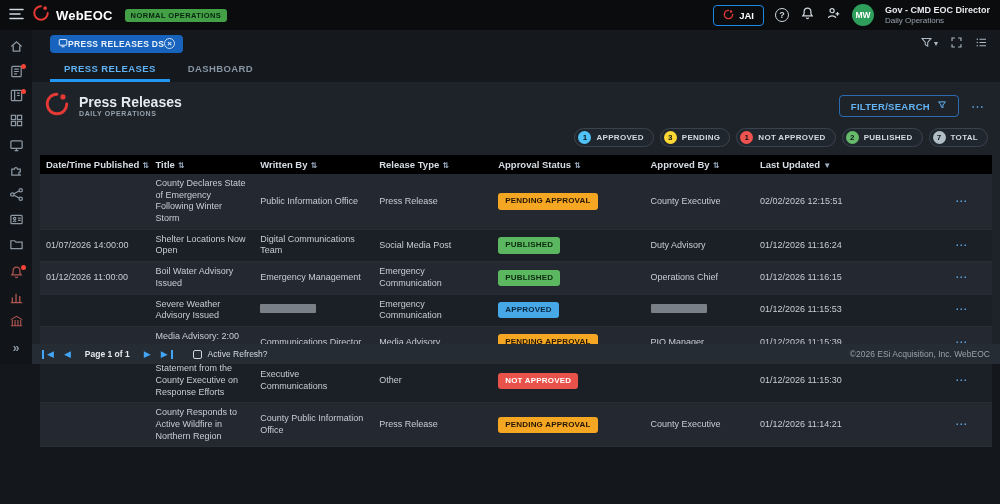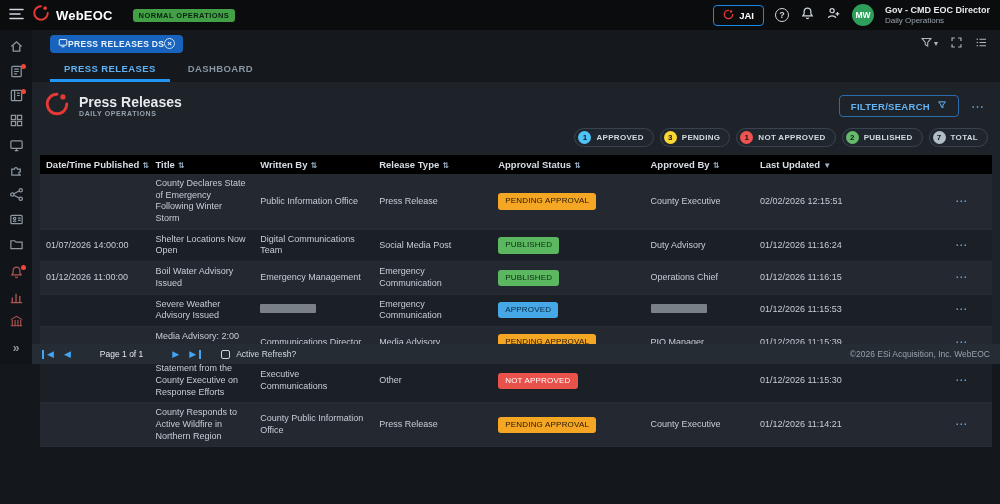--- a/index.html
+++ b/index.html
@@ -5,21 +5,21 @@
   * { box-sizing: border-box; margin: 0; padding: 0; }
   html, body { width: 1000px; height: 504px; overflow: hidden; }
   body { font-family: "Liberation Sans", "DejaVu Sans", sans-serif; background: #14171b; color: #c9d1d9; }
   .app { width: 1000px; height: 364px; display: flex; flex-direction: column; }
 
   
   .topbar { flex: 0 0 30px; background: #0a0c0e; display: flex; align-items: center; padding-right: 10px; }
   .menu-btn { width: 32px; display: flex; justify-content: center; background: none; border: none; cursor: pointer; }
   .tb-left { display: flex; align-items: center; gap: 6px; }
   .app-name { color: #ffffff; font-size: 13px; font-weight: bold; letter-spacing: .2px; }
-  .ops-badge { background: #43a047; color: #07250d; font-size: 7.5px; font-weight: bold; padding: 2px 6px; border-radius: 3px; letter-spacing: .4px; margin-left: 14px; }
+  .ops-badge { background: #43a047; color: #07250d; font-size: 7.5px; font-weight: bold; padding: 2px 6px; border-radius: 3px; letter-spacing: .4px; margin-left: 6px; }
   .tb-right { margin-left: auto; display: flex; align-items: center; gap: 11px; }
   .jai-btn { display: flex; align-items: center; gap: 5px; border: 1px solid #1e88e5; border-radius: 4px; background: transparent; padding: 3px 9px; color: #fff; font-size: 9.5px; font-weight: bold; cursor: pointer; margin-left: 16px; }
   .icon-btn { background: none; border: none; color: #cfd6dd; cursor: pointer; display: flex; align-items: center; padding: 0; }
   .help-circle { width: 14px; height: 14px; border: 1.3px solid #cfd6dd; border-radius: 50%; font-size: 9px; display: flex; align-items: center; justify-content: center; color: #cfd6dd; font-weight: bold; }
   .avatar { width: 22px; height: 22px; border-radius: 50%; background: #2e9e5b; color: #fff; font-size: 8.5px; font-weight: bold; display: flex; align-items: center; justify-content: center; cursor: pointer; }
   .user-block { line-height: 1.2; cursor: pointer; }
   .user-name { color: #e8eaed; font-size: 9px; font-weight: bold; }
   .user-sub { color: #9aa4ad; font-size: 8px; }
 
   
@@ -64,31 +64,31 @@
   .chip-count { width: 13px; height: 13px; border-radius: 50%; color: #10151a; font-size: 8px; font-weight: bold; display: flex; align-items: center; justify-content: center; }
   .chip-label { color: #d3dae1; font-size: 8px; font-weight: bold; letter-spacing: .3px; }
 
   
   table.grid { width: 100%; border-collapse: collapse; table-layout: fixed; }
   .grid thead th { background: #000000; color: #d6dde4; text-align: left; font-size: 9.5px; font-weight: bold; padding: 4px 6px; white-space: nowrap; overflow: hidden; cursor: pointer; }
   .grid td { padding: 4px 6px; border-bottom: 1px solid #272d35; color: #c5cdd5; vertical-align: middle; font-size: 9px; line-height: 1.3; }
   .grid tbody tr:nth-child(odd) { background: #242931; }
   .grid tbody tr:nth-child(even) { background: #1b2026; }
   .sort { color: #9fb3c8; font-size: 8px; margin-left: 3px; }
-  .badge { display: inline-block; padding: 3px 7px; border-radius: 3px; font-size: 8px; font-weight: normal; letter-spacing: .2px; white-space: nowrap; }
+  .badge { display: inline-block; padding: 3px 7px; border-radius: 3px; font-size: 8px; font-weight: bold; letter-spacing: .2px; white-space: nowrap; }
   .redact { display: inline-block; width: 56px; height: 9px; background: #8a9299; opacity: .85; border-radius: 1px; }
   .row-menu { background: none; border: none; color: #64b5f6; font-size: 12px; cursor: pointer; padding: 0; line-height: 1; }
   .filler { flex: 1; }
 
   
   .footer { flex: 0 0 20px; background: #262c33; display: flex; align-items: center; padding: 0 10px; gap: 4px; }
   .pg-btn { color: #42a5f5; background: none; border: none; font-size: 9px; cursor: pointer; padding: 0 3px; line-height: 1; }
   .pg-first { border-left: 2px solid #42a5f5; }
   .pg-last { border-right: 2px solid #42a5f5; }
-  .pg-label { font-size: 8.5px; color: #e3e8ec; margin: 0 22px; font-weight: normal; }
+  .pg-label { font-size: 8.5px; color: #e3e8ec; margin: 0 7px; font-weight: bold; }
   .refresh-wrap { display: flex; align-items: center; gap: 6px; margin-left: 16px; cursor: pointer; }
   .checkbox { width: 9px; height: 9px; border: 1px solid #cfd6dd; border-radius: 2px; display: inline-block; background: transparent; }
   .refresh-label { font-size: 8.5px; color: #d3dae1; }
   .footer-right { margin-left: auto; color: #98a2ab; font-size: 8.5px; }
 </style>
 </head>
 <body>
 
 <div class="app">
 

